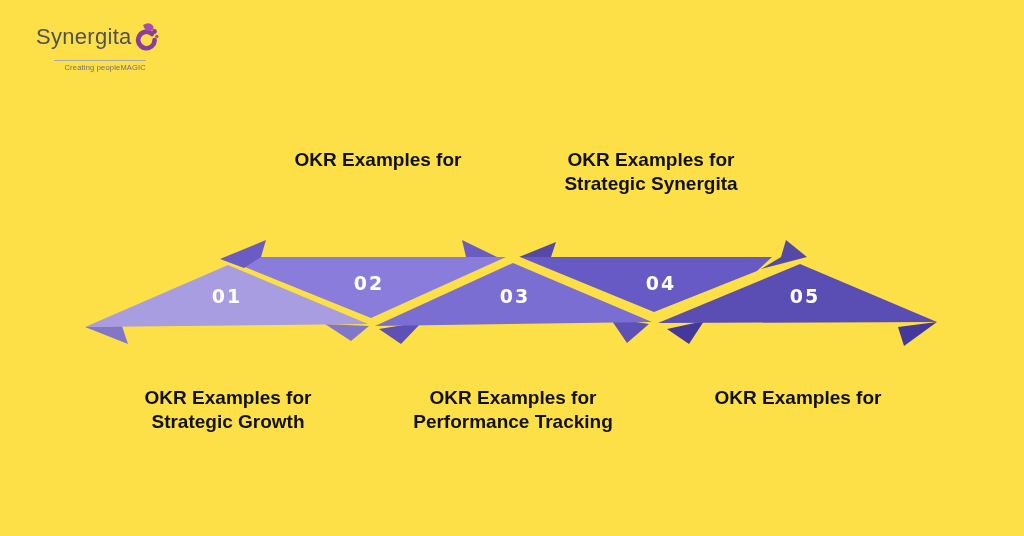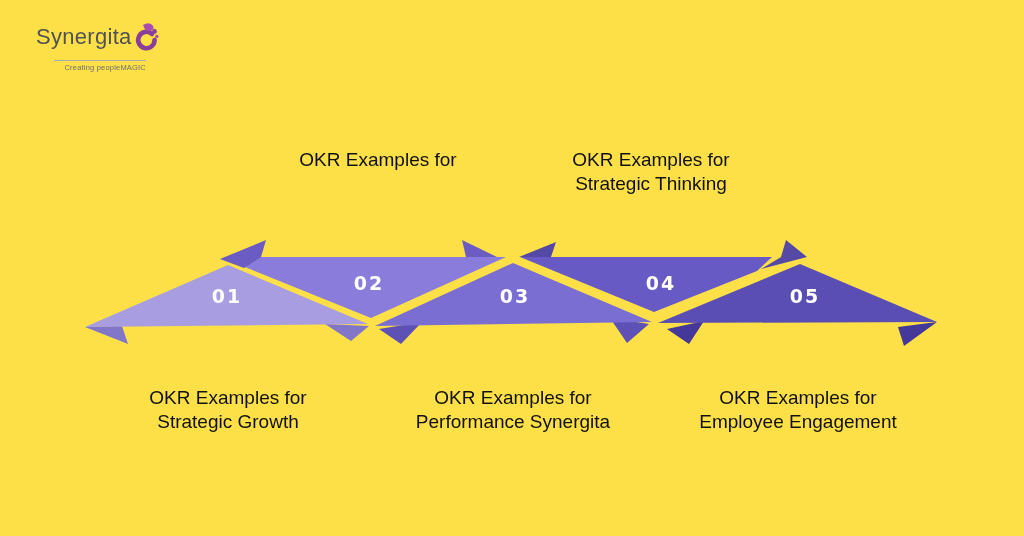--- a/index.html
+++ b/index.html
@@ -11,21 +11,21 @@
   .logo{position:absolute;left:36px;top:22px;width:110px;}
   .logo-row{display:flex;align-items:flex-start;}
   .brand-name{font-size:22px;font-weight:500;color:#515155;letter-spacing:.3px;line-height:30px;}
   .brand-icon{margin-left:1px;margin-top:0;}
   .logo-rule{height:1px;background:#a9abae;margin:2px 0 2px 18px;}
   .brand-tagline{font-size:7.5px;color:#6e6e70;text-align:right;letter-spacing:.2px;}
   
   .diagram{position:absolute;left:0;top:0;width:1024px;height:536px;}
   .step-label{
     position:absolute;width:300px;transform:translateX(-50%);
-    text-align:center;font-weight:normal;font-size:19px;line-height:24px;color:#111111;
+    text-align:center;font-weight:bold;font-size:19px;line-height:24px;color:#111111;
   }
   .num{
     font-family:"DejaVu Sans","Liberation Sans",sans-serif;
     font-size:19px;font-weight:600;letter-spacing:2px;fill:#ffffff;
   }
 </style>
 </head>
 <body>
 
 <div class="stage">
@@ -71,28 +71,27 @@
     <text class="num" x="515" y="303" text-anchor="middle">03</text>
     <text class="num" x="661" y="290" text-anchor="middle">04</text>
     <text class="num" x="805" y="303" text-anchor="middle">05</text>
   </svg>
 
   <div class="step-label" style="left:378px;top:148px">
     <div>OKR Examples for</div>
   </div>
   <div class="step-label" style="left:651px;top:148px">
     <div>OKR Examples for</div>
-    <div>Strategic Thinking</div>
+    <div>Strategic Synergita</div>
   </div>
   <div class="step-label" style="left:228px;top:386px">
     <div>OKR Examples for</div>
     <div>Strategic Growth</div>
   </div>
   <div class="step-label" style="left:513px;top:386px">
     <div>OKR Examples for</div>
-    <div>Performance Synergita</div>
+    <div>Performance Tracking</div>
   </div>
   <div class="step-label" style="left:798px;top:386px">
     <div>OKR Examples for</div>
-    <div>Employee Engagement</div>
   </div>
 
 </div>
 
 </body></html>

